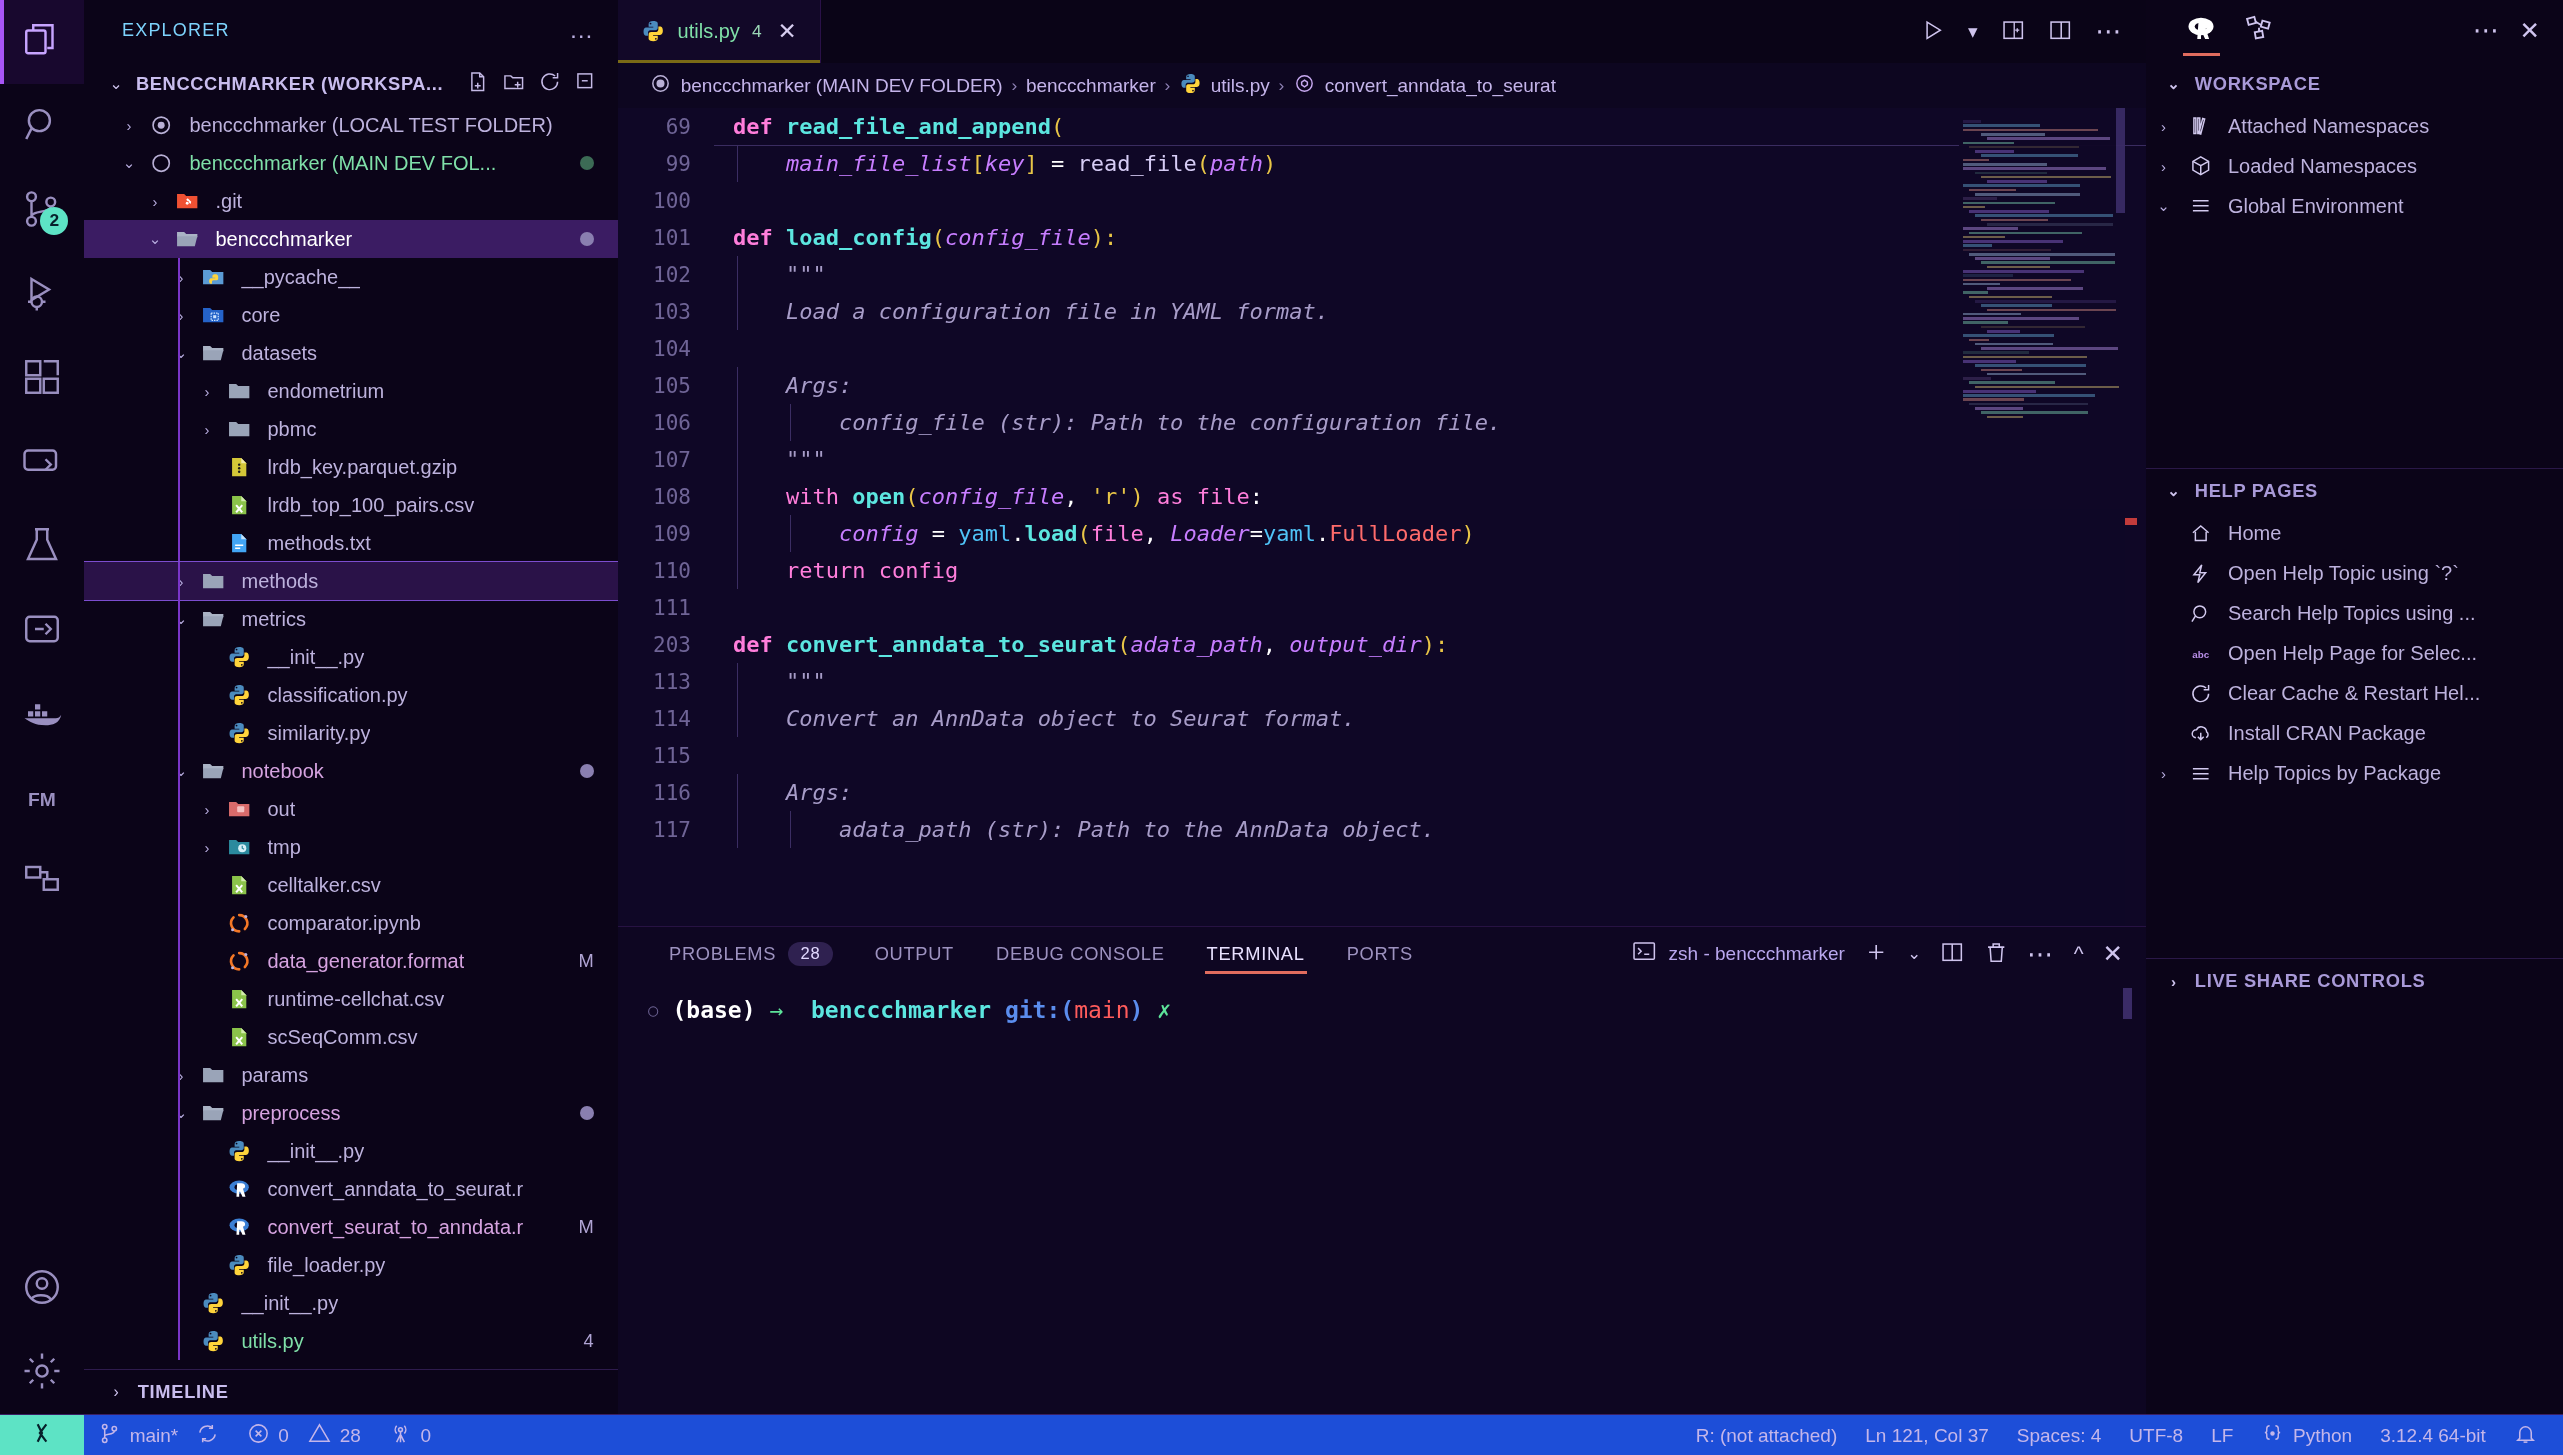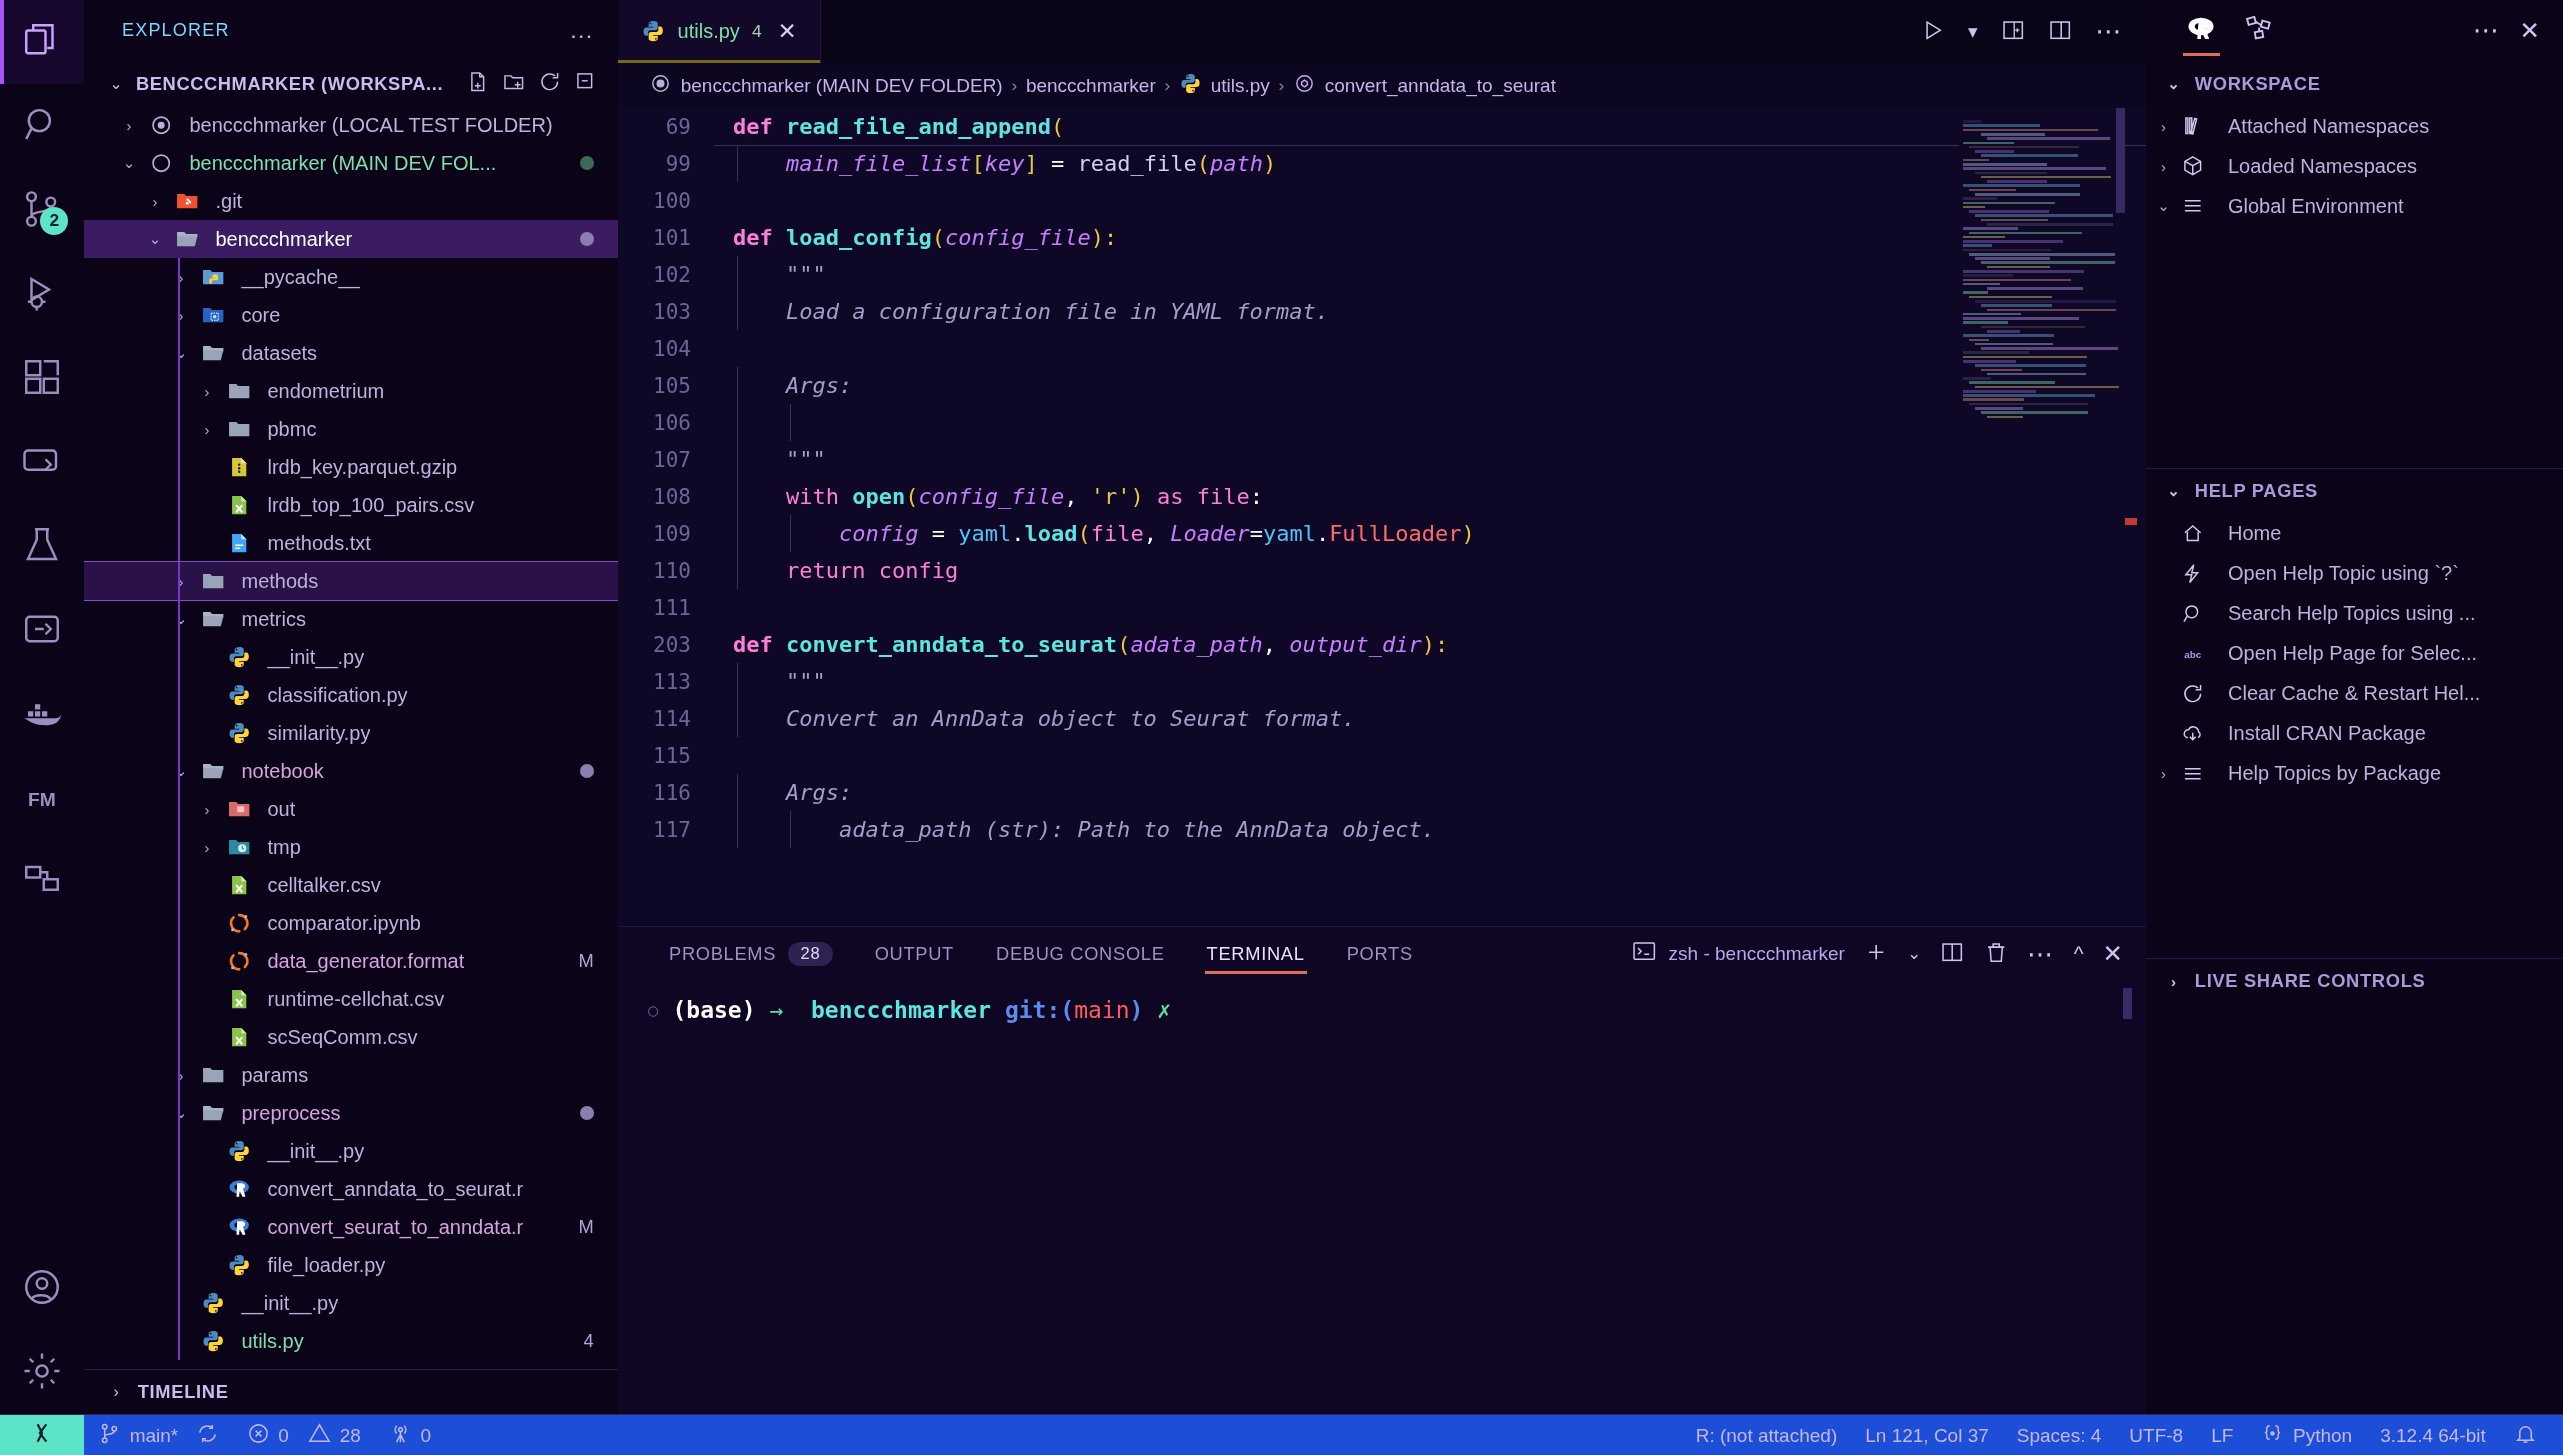--- a/index.html
+++ b/index.html
@@ -171,21 +171,21 @@
   .rb-tab.active::after { content:""; position: absolute; left: 10.5px; right: 10.5px; bottom: 5.2px; height: 2.6px; background: #e06c5e; }
   .rb-tab svg { width: 30px; height: 30px; }
   .rb-actions { margin-left: auto; display: flex; align-items: center; gap: 19px; padding-right: 23px; color: #cfc4ee; }
   .rb-sec-head {
     height: 45px; display: flex; align-items: center; gap: 8.7px; padding-left: 15.7px;
     font-size: 18.3px; font-weight: bold; letter-spacing: 0.7px; color: #a99ad8;
   }
   .rb-sec-head .twisty { width: 24.4px; text-align:center; font-size: 15px; color: #cfc4ee;}
   .rb-row { height: 40px; display: flex; align-items: center; font-size: 20px; color: #bdb2dd; white-space: nowrap; }
   .rb-row .twisty { width: 35px; flex: 0 0 35px; text-align: center; font-size: 15px; color: #b9aee0; }
-  .rb-row .ricon { width: 40px; flex: 0 0 40px; display: flex; align-items: center; justify-content: flex-start; color: #d2c9ee; }
+  .rb-row .ricon { width: 40px; flex: 0 0 40px; display: flex; align-items: center; justify-content: center; color: #d2c9ee; }
   .rb-row .ricon svg { width: 23.5px; height: 23.5px; }
   .rb-row .lbl { padding-left: 7px; overflow:hidden; text-overflow: ellipsis;}
   .rb-divider { height: 0.9px; background: #2a1847; margin-top: 7px; }
 
   
   .statusbar {
     height: 42px; flex: 0 0 42px; background: #1d4ed8; display: flex; align-items: center;
     font-size: 19px; color: #c4b6ea; border-top: 0.9px solid #3a1f63;
   }
   .sb-remote {
@@ -799,21 +799,21 @@
       <div class="editor">
         <div class="code">
             <div class="cline" style="position:relative"><div class="fold-sep" style="top:37px"></div><span class="ln">69</span><span class="ctext"><span class="t-kw">def </span><span class="t-fn">read_file_and_append</span><span class="t-par">(</span></span></div>
             <div class="cline" style="position:relative"><span class="ln">99</span><span class="ctext"><span class="t-plain">    </span><span class="t-var">main_file_list</span><span class="t-par">[</span><span class="t-var">key</span><span class="t-par">]</span><span class="t-op"> = </span><span class="t-id">read_file</span><span class="t-par">(</span><span class="t-var">path</span><span class="t-par">)</span></span><span class="vguide" style="left: 119px; top: 0px;"></span></div>
             <div class="cline" style="position:relative"><span class="ln">100</span><span class="ctext"></span></div>
             <div class="cline" style="position:relative"><span class="ln">101</span><span class="ctext"><span class="t-kw">def </span><span class="t-fn">load_config</span><span class="t-par">(</span><span class="t-var">config_file</span><span class="t-par">)</span><span class="t-par">:</span></span></div>
             <div class="cline" style="position:relative"><span class="ln">102</span><span class="ctext"><span class="t-plain">    </span><span class="t-com">"""</span></span><span class="vguide" style="left: 119px; top: 0px;"></span></div>
             <div class="cline" style="position:relative"><span class="ln">103</span><span class="ctext"><span class="t-plain">    </span><span class="t-com">Load a configuration file in YAML format.</span></span><span class="vguide" style="left: 119px; top: 0px;"></span></div>
             <div class="cline" style="position:relative"><span class="ln">104</span><span class="ctext"></span></div>
             <div class="cline" style="position:relative"><span class="ln">105</span><span class="ctext"><span class="t-plain">    </span><span class="t-com">Args:</span></span><span class="vguide" style="left: 119px; top: 0px;"></span></div>
-            <div class="cline" style="position:relative"><span class="ln">106</span><span class="ctext"><span class="t-plain">        </span></span><span class="vguide" style="left: 119px; top: 0px;"></span><span class="vguide" style="left: 172px; top: 0px;"></span></div>
+            <div class="cline" style="position:relative"><span class="ln">106</span><span class="ctext"><span class="t-plain">        </span><span class="t-com">config_file (str): Path to the configuration file.</span></span><span class="vguide" style="left: 119px; top: 0px;"></span><span class="vguide" style="left: 172px; top: 0px;"></span></div>
             <div class="cline" style="position:relative"><span class="ln">107</span><span class="ctext"><span class="t-plain">    </span><span class="t-com">"""</span></span><span class="vguide" style="left: 119px; top: 0px;"></span></div>
             <div class="cline" style="position:relative"><span class="ln">108</span><span class="ctext"><span class="t-plain">    </span><span class="t-kw2">with </span><span class="t-fn">open</span><span class="t-par">(</span><span class="t-var">config_file</span><span class="t-op">, </span><span class="t-str">'r'</span><span class="t-par">)</span><span class="t-kw2"> as </span><span class="t-kw2">file</span><span class="t-op">:</span></span><span class="vguide" style="left: 119px; top: 0px;"></span></div>
             <div class="cline" style="position:relative"><span class="ln">109</span><span class="ctext"><span class="t-plain">        </span><span class="t-var">config</span><span class="t-op"> = </span><span class="t-mod">yaml</span><span class="t-op">.</span><span class="t-fn">load</span><span class="t-par">(</span><span class="t-kw2">file</span><span class="t-op">, </span><span class="t-var">Loader</span><span class="t-op">=</span><span class="t-mod">yaml</span><span class="t-op">.</span><span class="t-cls">FullLoader</span><span class="t-par">)</span></span><span class="vguide" style="left: 119px; top: 0px;"></span><span class="vguide" style="left: 172px; top: 0px;"></span></div>
             <div class="cline" style="position:relative"><span class="ln">110</span><span class="ctext"><span class="t-plain">    </span><span class="t-kw2">return </span><span class="t-kw2">config</span></span><span class="vguide" style="left: 119px; top: 0px;"></span></div>
             <div class="cline" style="position:relative"><span class="ln">111</span><span class="ctext"></span></div>
             <div class="cline" style="position:relative"><span class="ln">203</span><span class="ctext"><span class="t-kw">def </span><span class="t-fn">convert_anndata_to_seurat</span><span class="t-par">(</span><span class="t-var">adata_path</span><span class="t-op">, </span><span class="t-var">output_dir</span><span class="t-par">)</span><span class="t-par">:</span></span></div>
             <div class="cline" style="position:relative"><span class="ln">113</span><span class="ctext"><span class="t-plain">    </span><span class="t-com">"""</span></span><span class="vguide" style="left: 119px; top: 0px;"></span></div>
             <div class="cline" style="position:relative"><span class="ln">114</span><span class="ctext"><span class="t-plain">    </span><span class="t-com">Convert an AnnData object to Seurat format.</span></span><span class="vguide" style="left: 119px; top: 0px;"></span></div>
             <div class="cline" style="position:relative"><span class="ln">115</span><span class="ctext"></span></div>
             <div class="cline" style="position:relative"><span class="ln">116</span><span class="ctext"><span class="t-plain">    </span><span class="t-com">Args:</span></span><span class="vguide" style="left: 119px; top: 0px;"></span></div>

